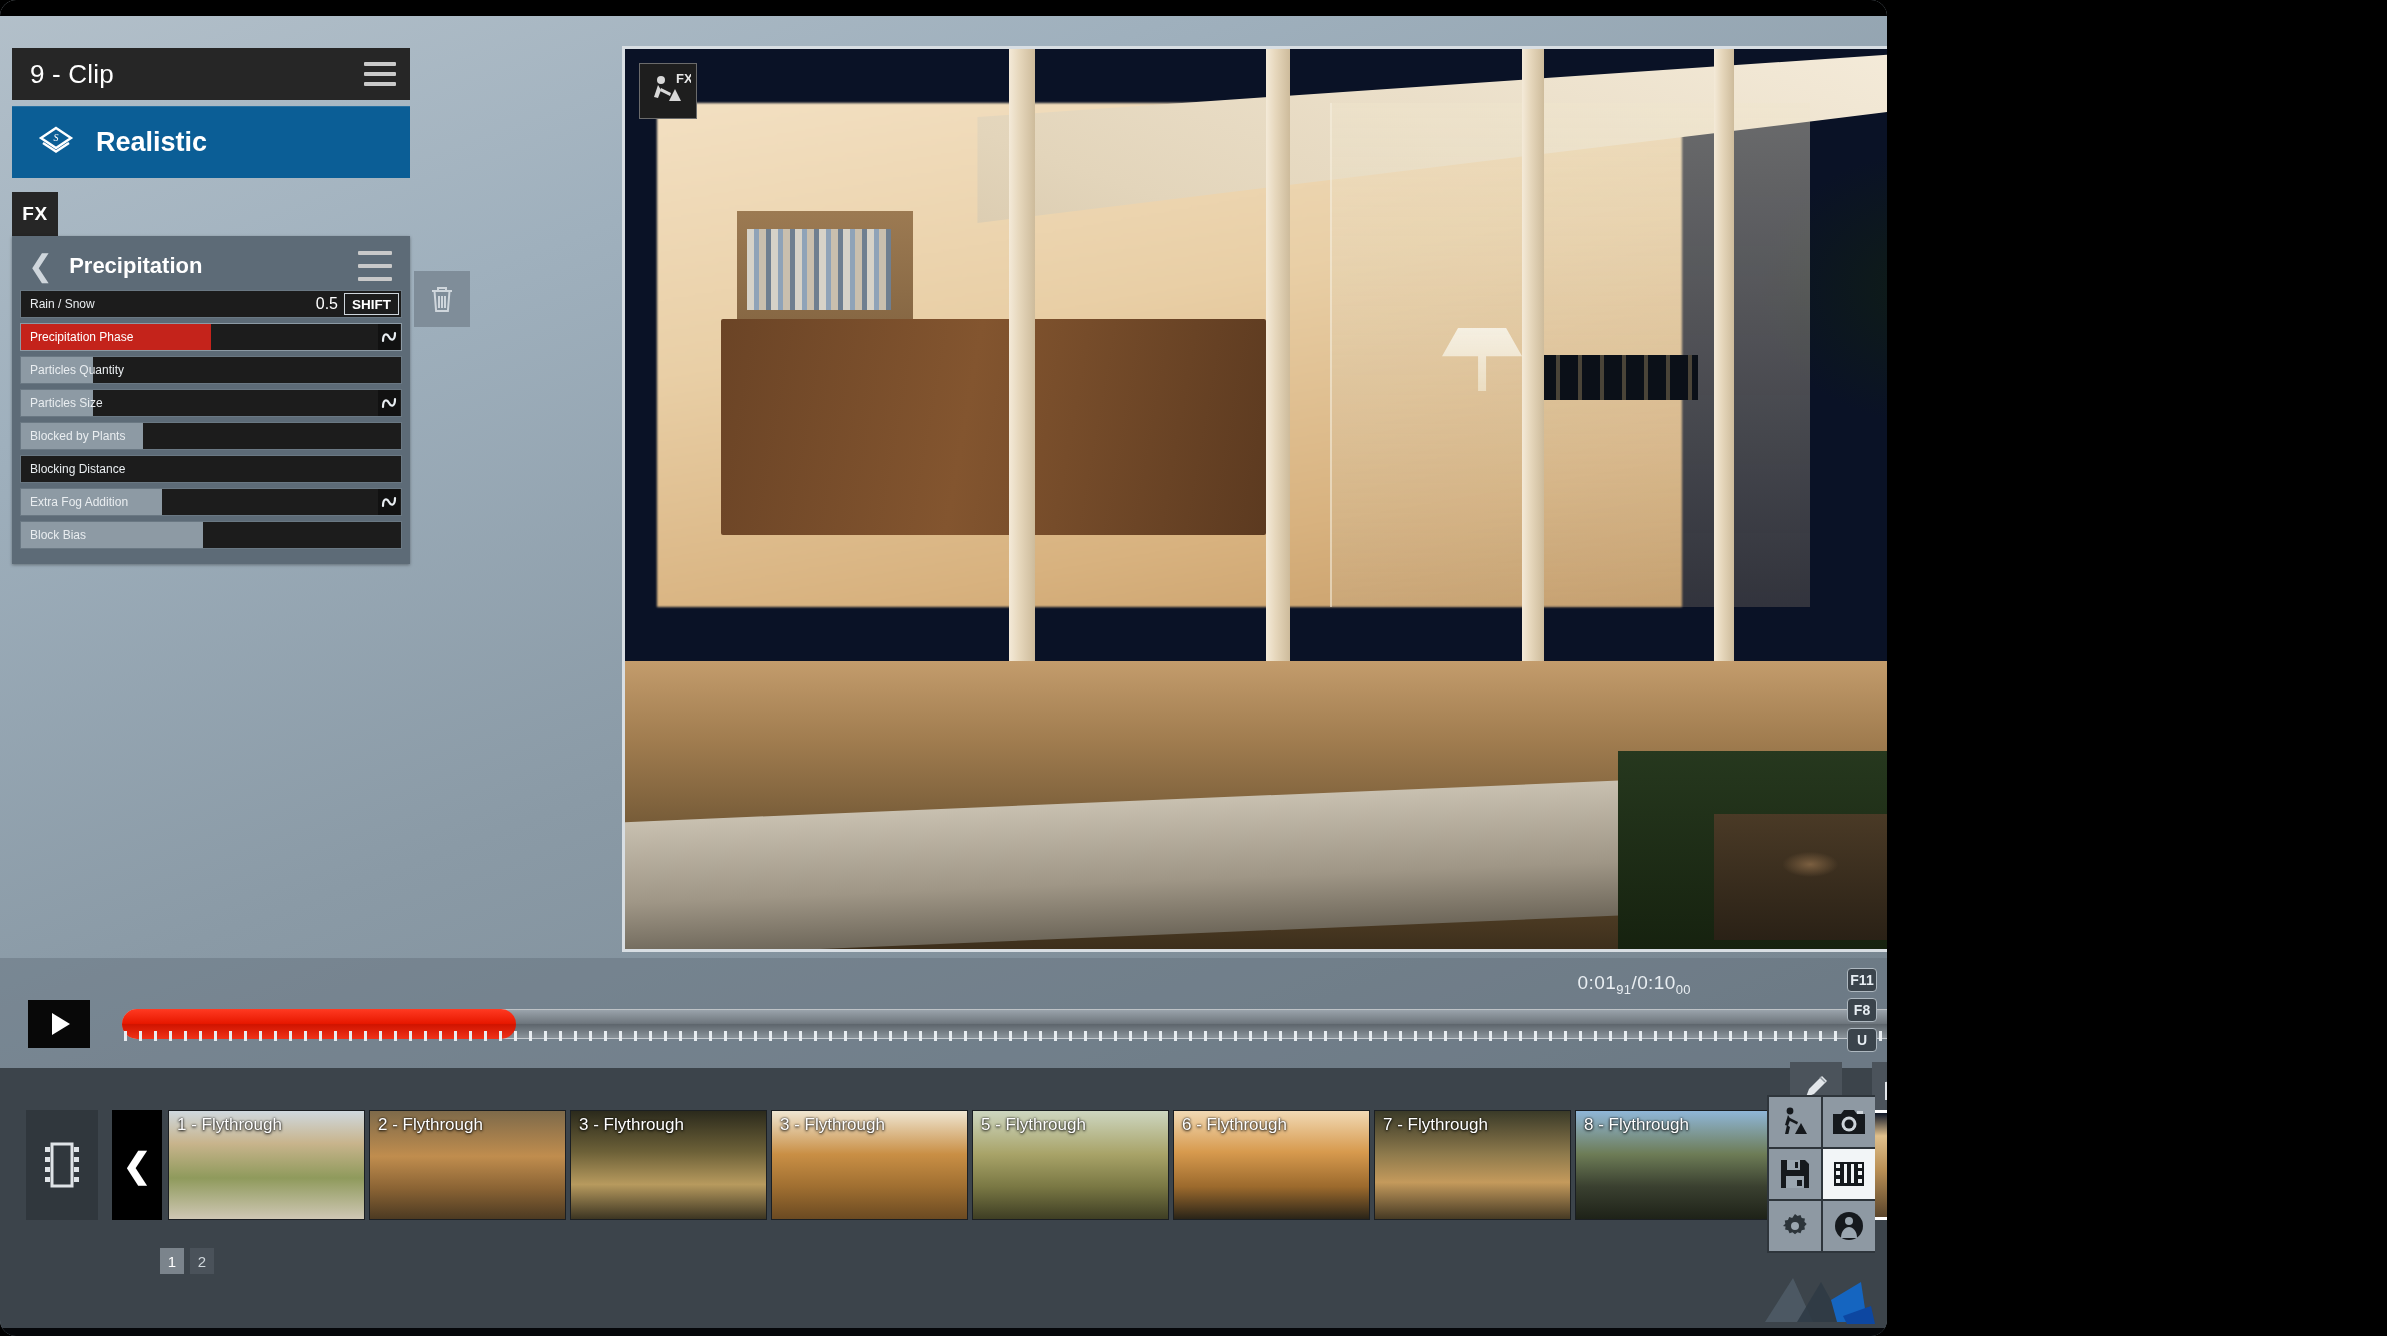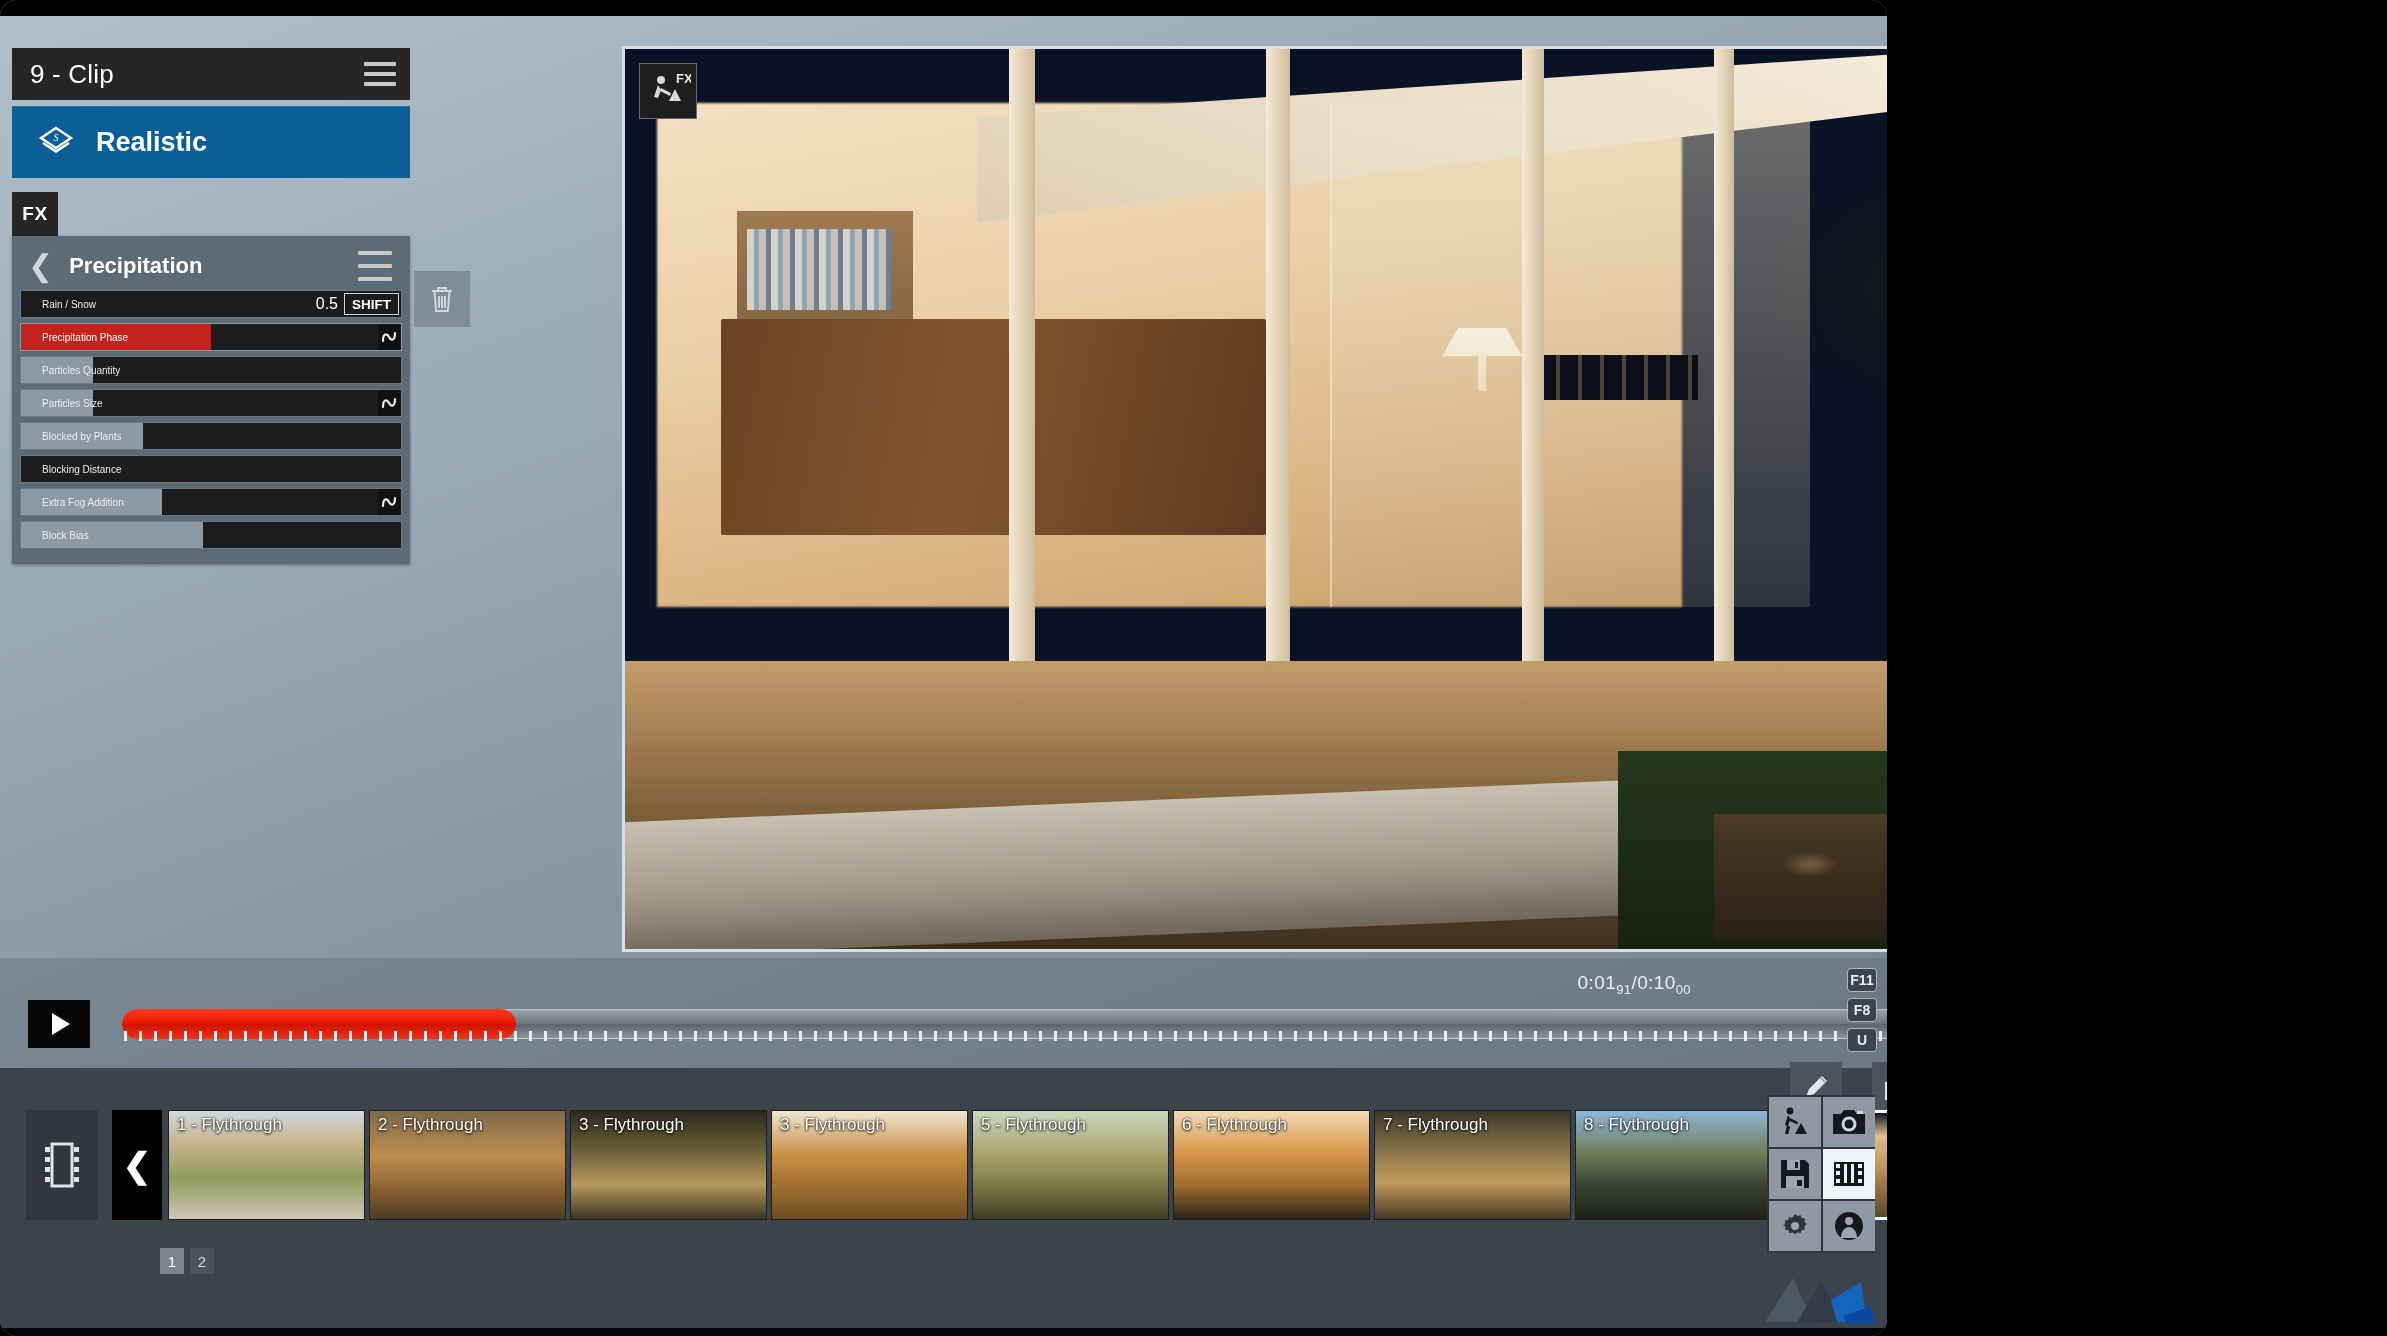--- a/index.html
+++ b/index.html
@@ -69,21 +69,21 @@
   }
 
   .prow {
     position:relative; height:28px; margin-bottom:5px;
     background:#1c1c1c; border:1px solid #6a7883;
     display:flex; align-items:center; overflow:hidden;
   }
   .pfill { position:absolute; left:0; top:0; bottom:0; background:#8d9aa4; }
   .pfill.accent { background:#c4231b; }
   .prow.active { border-color:#8c9aa5; }
-  .plabel { position:relative; color:#e9edf0; font-size:10px; padding-left:21px; z-index:2; white-space:nowrap; }
+  .plabel { position:relative; color:#e9edf0; font-size:12px; padding-left:9px; z-index:2; white-space:nowrap; }
   .prow.active .plabel { color:#fff; }
   .pright { position:absolute; right:0; top:0; bottom:0; display:flex; align-items:center; z-index:3;text-align:right; }
   .pnum {
     background:#1c1c1c; color:#fff; font-size:16px; padding:0 6px; height:100%;
     display:flex; align-items:center;
   }
   .shift-chip {
     background:#1c1c1c; border:1px solid #cfd6dc; color:#fff;
     font-size:13.5px; font-weight:bold; padding:2px 7px; margin-right:2px;
     display:flex; align-items:center; height:22px;

